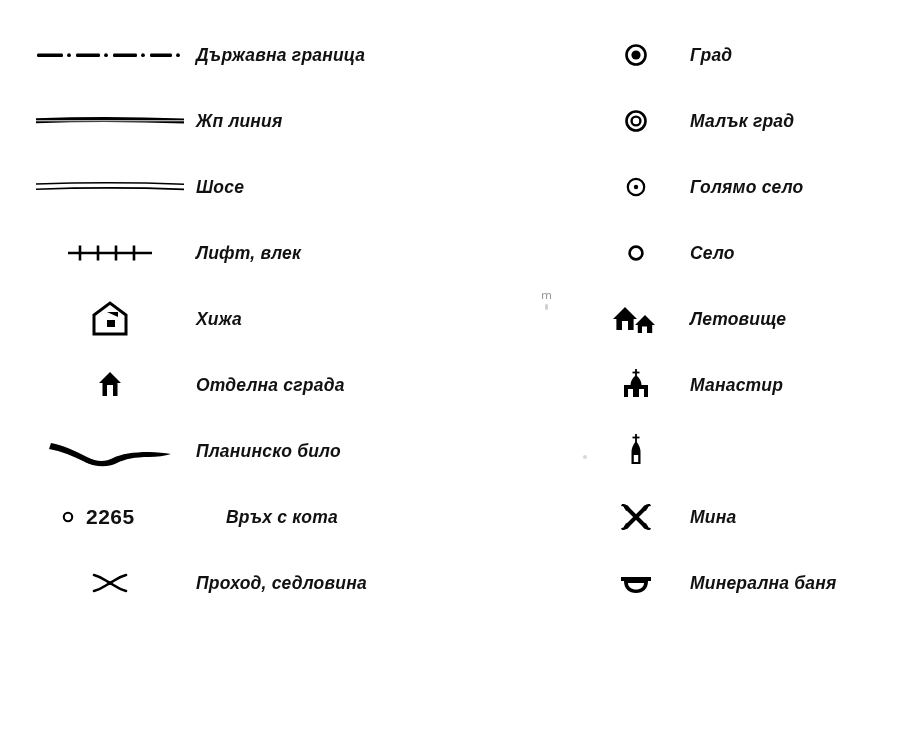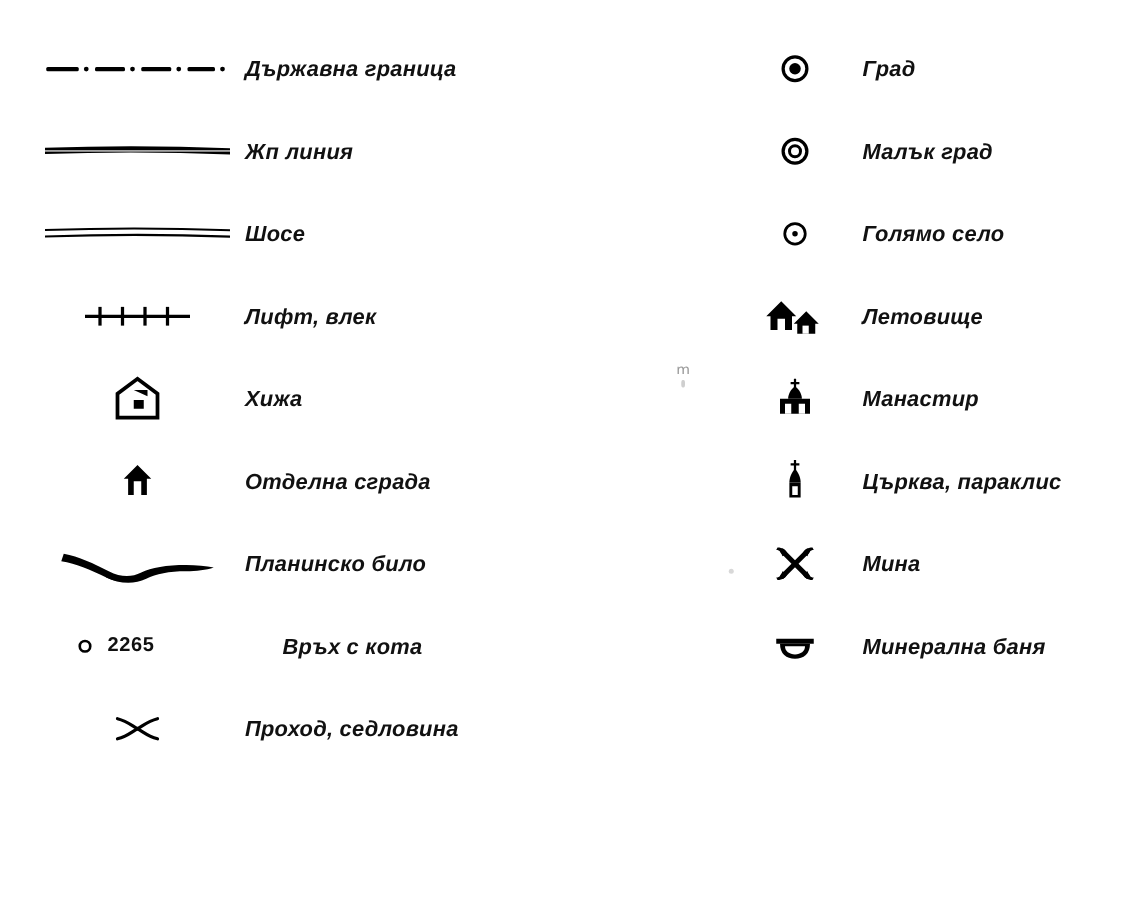--- a/index.html
+++ b/index.html
@@ -82,21 +82,21 @@
   .smudge3 {
     position: absolute;
     left: 583px;
     top: 455px;
     width: 4px;
     height: 4px;
     background: #d8d8d8;
     border-radius: 50%;
   }
   .peak-elev {
-    font-size: 16px;
+    font-size: 21px;
     font-weight: bold;
     font-style: normal;
     font-family: "Liberation Sans", sans-serif;
     letter-spacing: 0.5px;
     text-align: center;
   }
 </style>
 </head>
 <body>
 
@@ -250,20 +250,28 @@
     <div class="legend-row">
       <div class="symbol-cell">
         <svg width="30" height="30" viewBox="0 0 30 30">
           <circle cx="15" cy="15" r="8.2" fill="none" stroke="#000" stroke-width="2.2"></circle>
           <circle cx="15" cy="15" r="2.2" fill="#000"></circle>
         </svg>
       </div>
       <div class="label-cell">Голямо село</div>
     </div>
 
+    <div class="legend-row">
+      <div class="symbol-cell">
+        <svg width="30" height="30" viewBox="0 0 30 30">
+          <circle cx="15" cy="15" r="6.4" fill="none" stroke="#000" stroke-width="2.6"></circle>
+        </svg>
+      </div>
+      <div class="label-cell">Село</div>
+    </div>
 
     <div class="legend-row">
       <div class="symbol-cell" style="width:72px;">
         <svg width="56" height="34" viewBox="0 0 56 34">
           <g fill="#000">
             <path d="M17 5 L29 17 L25.6 17 L25.6 28 L8.4 28 L8.4 17 L5 17 Z"></path>
             <rect x="14" y="19" width="6" height="9" fill="#ffffff"></rect>
             <path d="M37 13 L47 23 L44.2 23 L44.2 31 L29.8 31 L29.8 23 L27 23 Z"></path>
             <rect x="34" y="24.5" width="5" height="6.5" fill="#ffffff"></rect>
           </g>
@@ -293,21 +301,20 @@
         <svg width="30" height="42" viewBox="0 0 30 42">
           <g fill="#000" stroke="#000">
             <line x1="15" y1="4" x2="15" y2="12" stroke-width="1.8"></line>
             <line x1="11.5" y1="7.5" x2="18.5" y2="7.5" stroke-width="1.8"></line>
             <path d="M15 11 C 11.5 15, 10.5 19, 10.5 22 L19.5 22 C 19.5 19, 18.5 15, 15 11 Z" stroke="none"></path>
             <rect x="10.5" y="22" width="9" height="12" stroke="none"></rect>
             <rect x="12.8" y="25" width="4.4" height="7" fill="#ffffff" stroke="none"></rect>
           </g>
         </svg>
       </div>
-      <div class="label-cell">Църква, параклис</div>
     </div>
 
     <div class="legend-row">
       <div class="symbol-cell">
         <svg width="38" height="34" viewBox="0 0 38 34">
           <g stroke="#000" stroke-width="4" stroke-linecap="round">
             <line x1="9" y1="7" x2="29" y2="27"></line>
             <line x1="29" y1="7" x2="9" y2="27"></line>
           </g>
           <g fill="#000">

